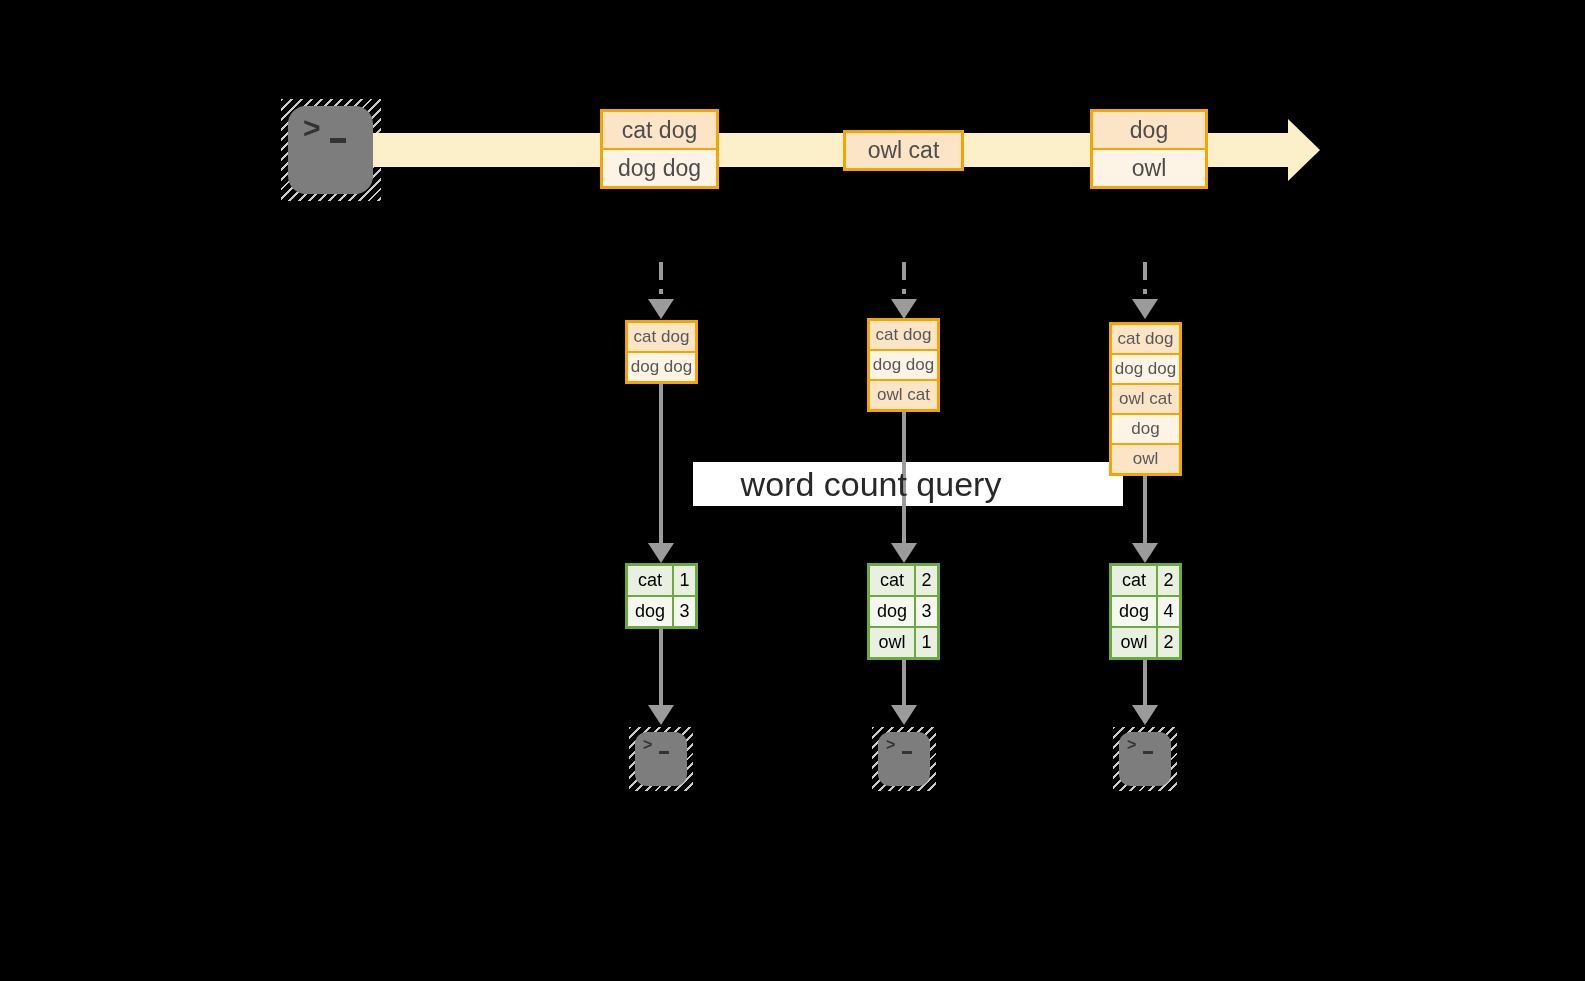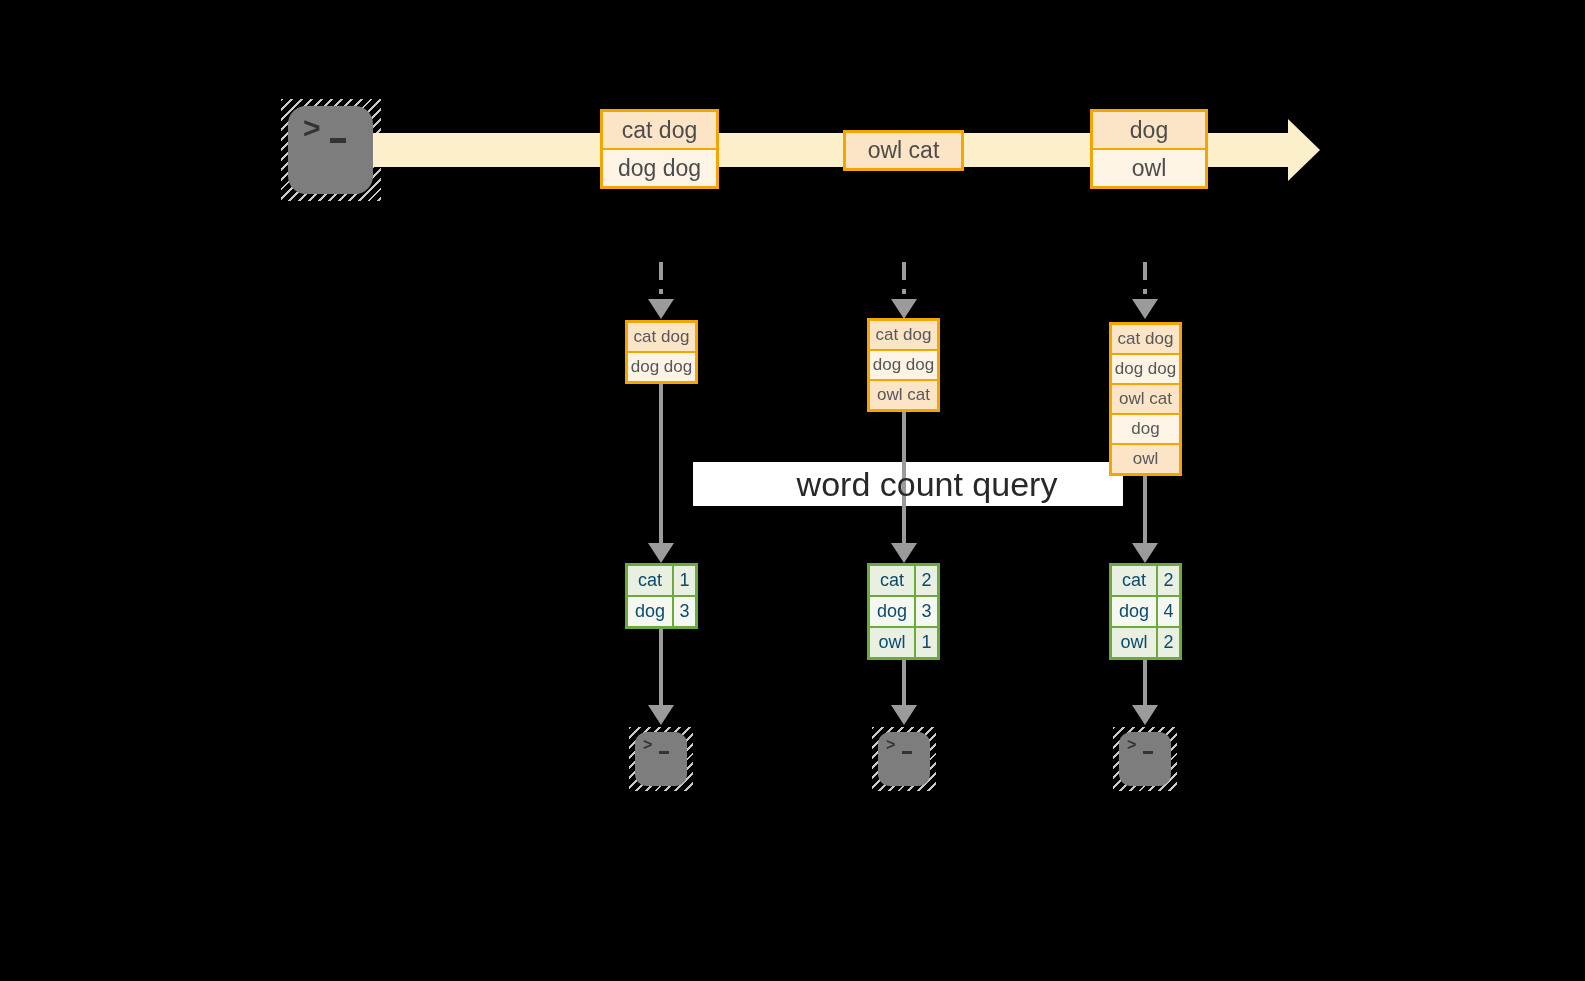--- a/index.html
+++ b/index.html
@@ -43,30 +43,30 @@
   .vline{position:absolute;width:4px;background:#9b9b9b;z-index:3;}
   .head-down{
     position:absolute;width:0;height:0;z-index:3;
     border-left:13px solid transparent;border-right:13px solid transparent;
     border-top:20px solid #9b9b9b;
   }
 
   
   .qband{position:absolute;left:693px;top:462px;width:430px;height:44px;background:#ffffff;z-index:2;}
   .qtext{
-    position:absolute;left:712px;top:462px;width:430px;height:44px;line-height:44px;z-index:4;
+    position:absolute;left:656px;top:462px;width:430px;height:44px;line-height:44px;z-index:4;
     text-align:center;font-size:34px;color:#282828;border-radius:21px;
   }
 
   
   .gtable{
     position:absolute;box-sizing:border-box;border:3px solid #6bab3e;background:#6bab3e;
     display:grid;grid-template-columns:44px 21px;gap:2px;z-index:5;
   }
-  .gcell{height:29px;display:flex;align-items:center;justify-content:center;font-size:18px;color:#0c4a6e;}
+  .gcell{height:29px;display:flex;align-items:center;justify-content:center;font-size:18px;color:#000000;}
   .ga{background:#e9efe1;}
   .gb{background:#f5f7f1;}
 </style>
 </head>
 <body>
 
 <div class="canvas">
 
   <div class="hatch" style="left:281px;top:99px;width:100px;height:102px;"></div>
   <div class="term" style="left:288px;top:106px;width:85px;height:88px;">

